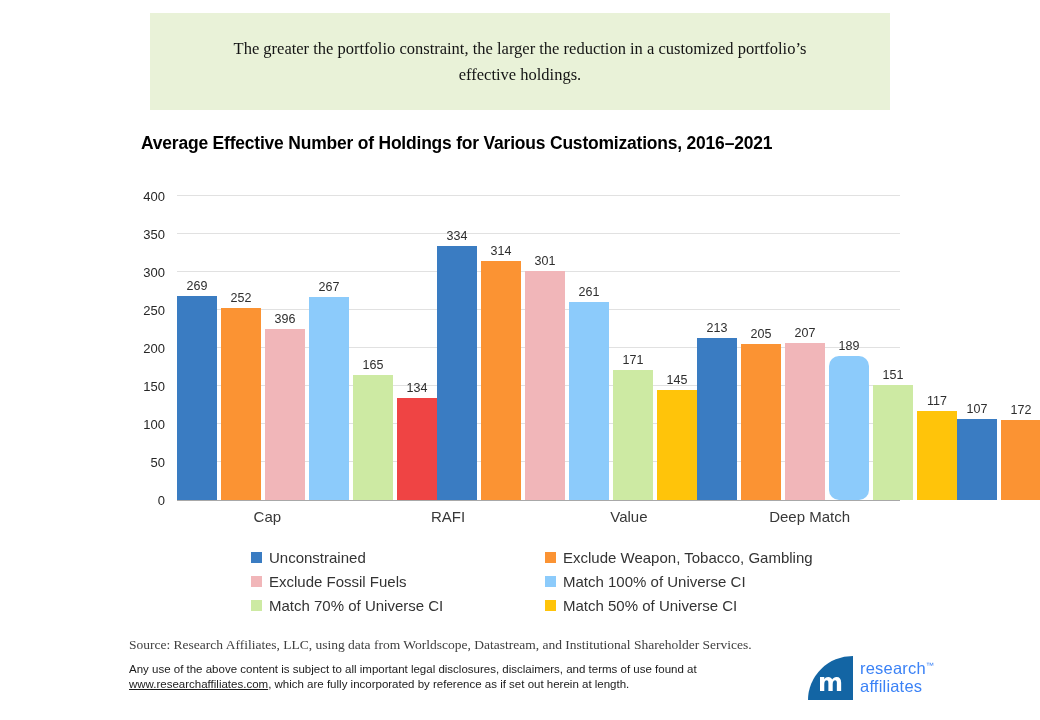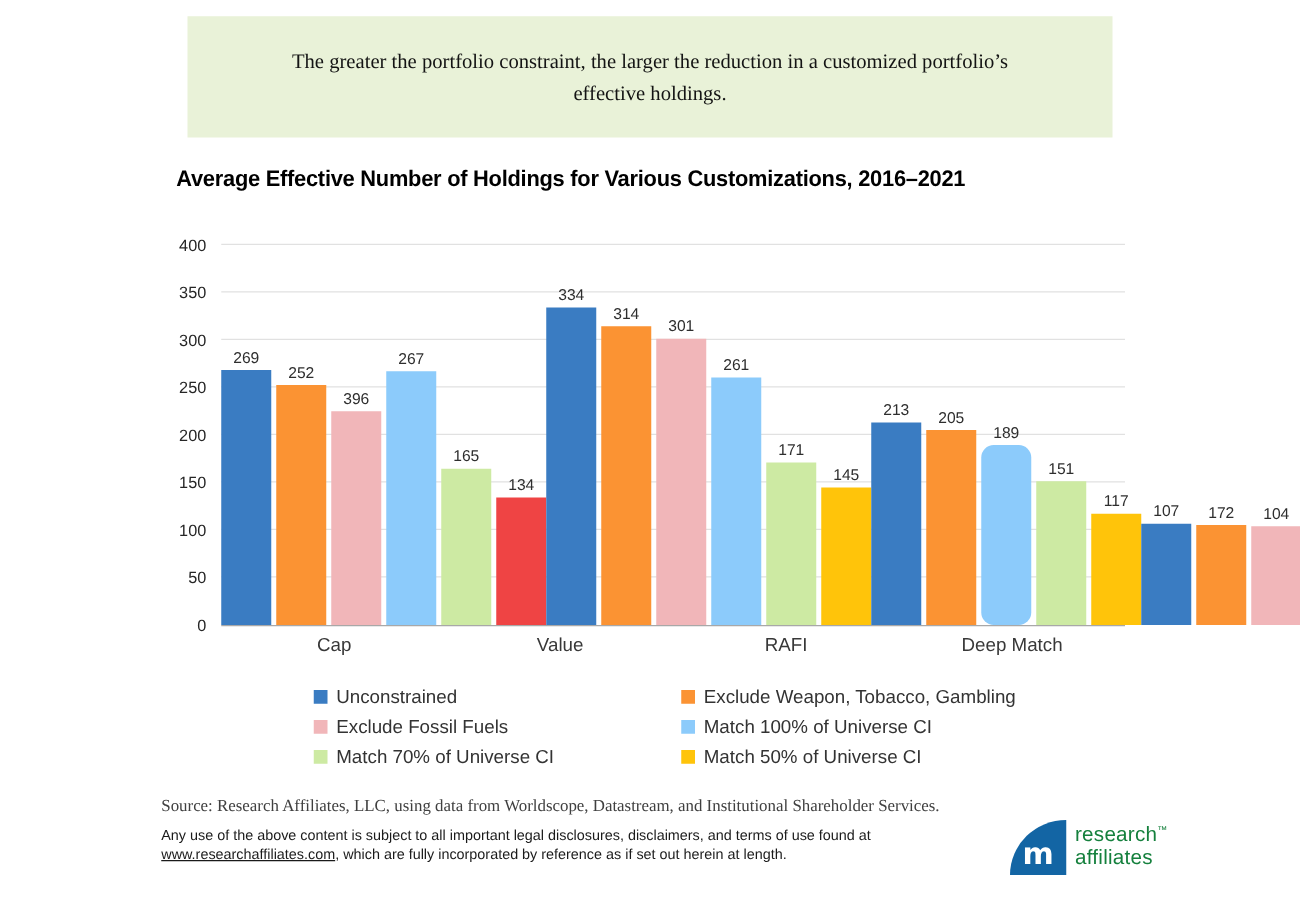--- a/index.html
+++ b/index.html
@@ -45,21 +45,21 @@
   .legal{position:absolute;left:129px;top:662px;margin:0;width:590px;
          font-size:11.5px;line-height:1.3;color:#1a1a1a;}
   .legal a{color:#1a1a1a;text-decoration:underline;}
 
   
   .logo{position:absolute;left:808px;top:656px;display:flex;align-items:center;}
   .logo-mark{width:45px;height:44px;background:#1365A4;border-radius:100% 0 0 0;position:relative;}
   .logo-m{position:absolute;bottom:5px;left:50%;transform:translateX(-50%);
           color:#fff;font-weight:bold;font-size:24px;line-height:1;
           font-family:"DejaVu Sans",sans-serif;}
-  .logo-text{margin-left:7px;color:#15803d;font-size:16.5px;line-height:1.08;letter-spacing:0.2px;}
+  .logo-text{margin-left:7px;color:#3b82f6;font-size:16.5px;line-height:1.08;letter-spacing:0.2px;}
   .logo-text sup{font-size:8px;}
 </style>
 </head>
 <body>
 
 <div class="page">
 
   <div class="banner">
     <p>The greater the portfolio constraint, the larger the reduction in a customized portfolio’s effective holdings.</p>
   </div>
@@ -128,20 +128,23 @@
               <span class="bar-lbl">145</span>
             </div>
           </div>
           <div class="group">
             <div class="bar" style="height: 53.25%; background: rgb(58, 124, 194);">
               <span class="bar-lbl">213</span>
             </div>
             <div class="bar" style="height: 51.25%; background: rgb(251, 147, 51);">
               <span class="bar-lbl">205</span>
             </div>
+            <div class="bar" style="height: 51.75%; background: rgb(241, 182, 185);">
+              <span class="bar-lbl">207</span>
+            </div>
             <div class="bar" style="height: 47.25%; background: rgb(140, 203, 251); border-radius: 10px;">
               <span class="bar-lbl">189</span>
             </div>
             <div class="bar" style="height: 37.75%; background: rgb(205, 234, 163);">
               <span class="bar-lbl">151</span>
             </div>
             <div class="bar" style="height: 29.25%; background: rgb(255, 196, 10);">
               <span class="bar-lbl">117</span>
             </div>
           </div>
@@ -162,22 +165,22 @@
               <span class="bar-lbl">70</span>
             </div>
             <div class="bar" style="height: 10.75%; background: rgb(255, 196, 10);">
               <span class="bar-lbl">43</span>
             </div>
           </div>
         </div>
     </div>
     <div class="xlabels">
         <div class="xlabel">Cap</div>
+        <div class="xlabel">RAFI</div>
         <div class="xlabel">Value</div>
-        <div class="xlabel">RAFI</div>
         <div class="xlabel">Deep Match</div>
       </div>
   </div>
 
   <div class="legend">
       <div class="legend-item">
         <span class="swatch" style="background: rgb(58, 124, 194);"></span>
         <span>Unconstrained</span>
       </div>
       <div class="legend-item">

